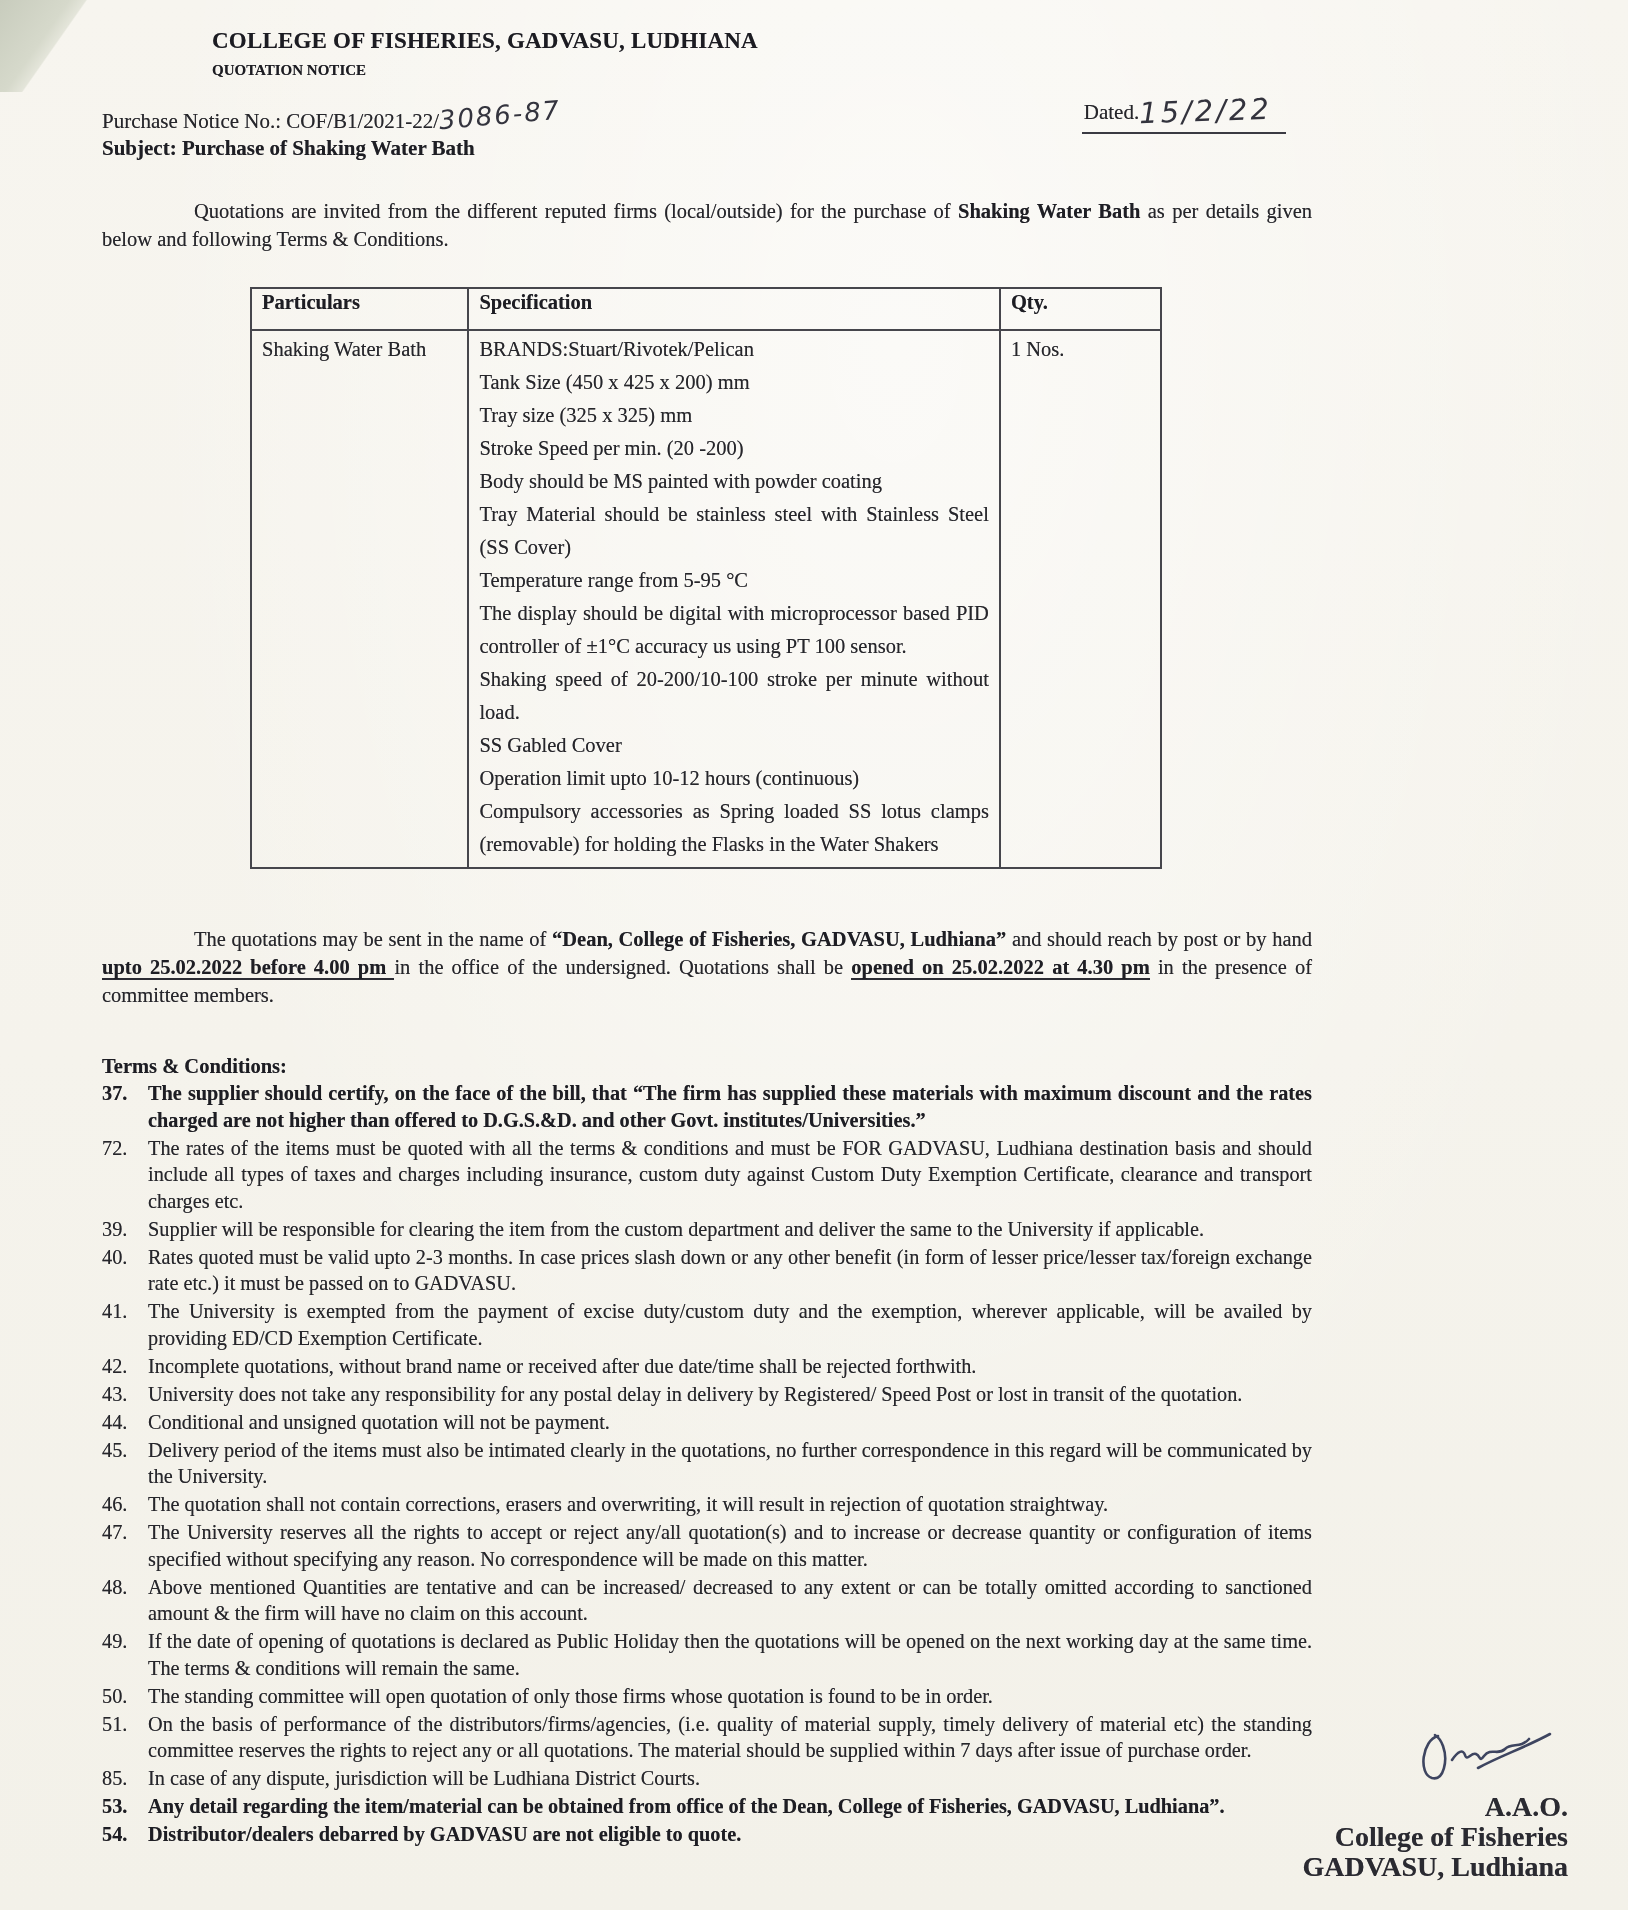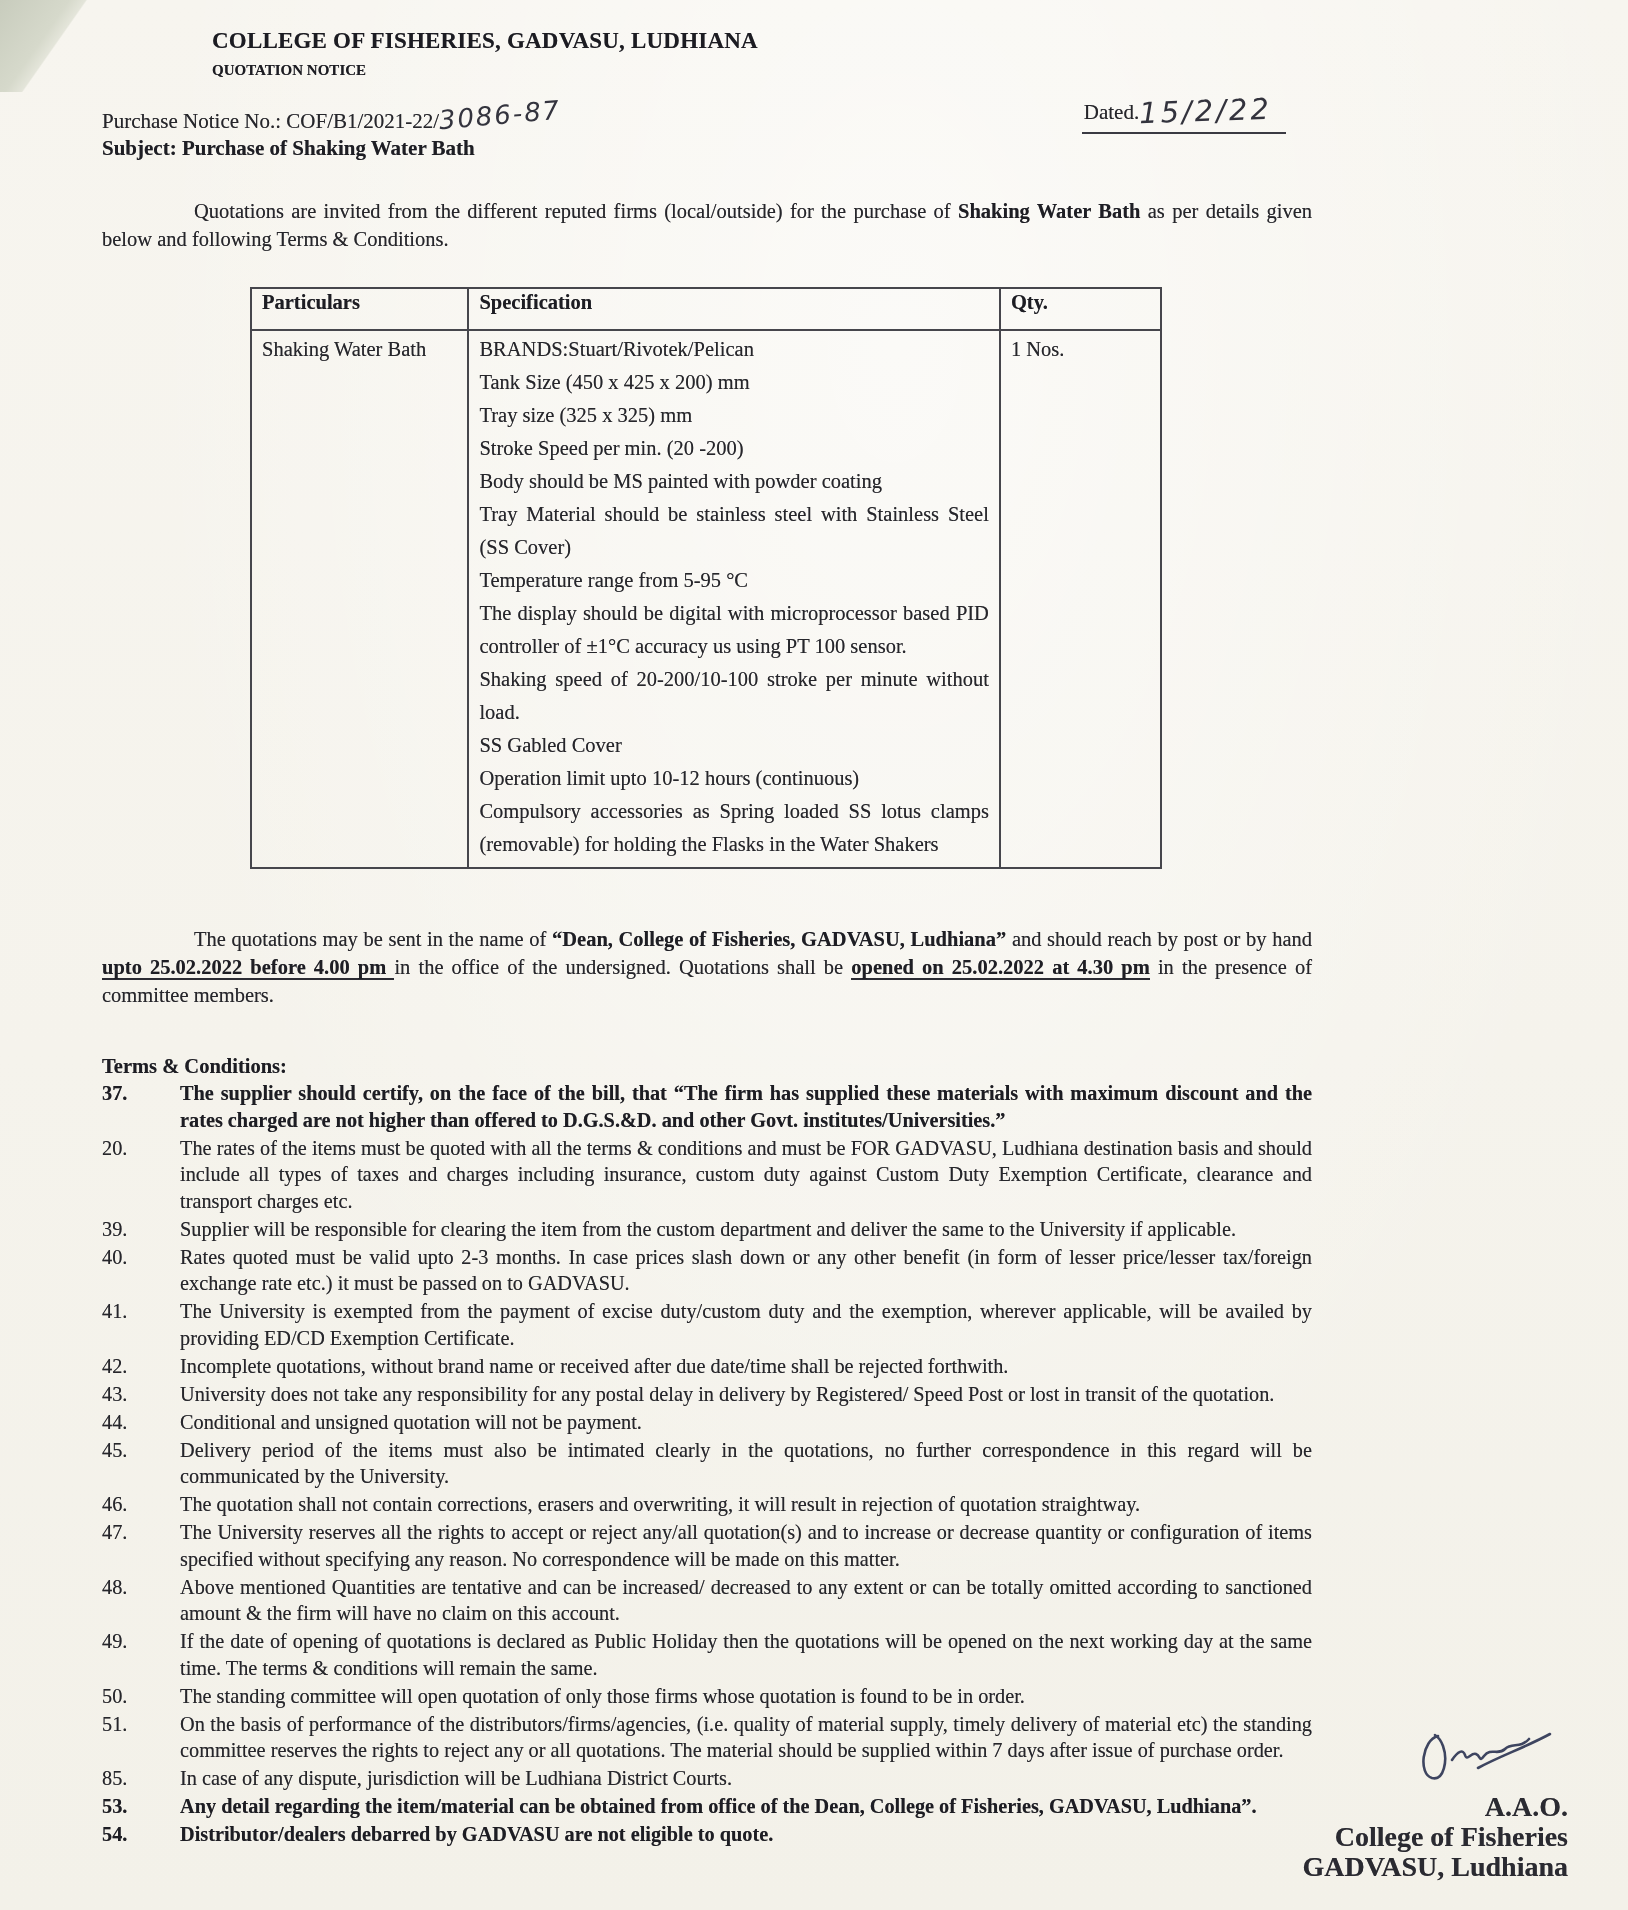--- a/index.html
+++ b/index.html
@@ -68,21 +68,21 @@
   }
   .doc-table th{font-weight:bold;color:#1d1d23;height:32px;}
   .col-part{width:216px;}
   .col-spec{width:528px;}
   .col-qty{width:160px;}
   .spec-line{line-height:33px;text-align:justify;}
   .cell-top{line-height:33px;}
   
   .terms-heading{font-weight:bold;font-size:20.5px;margin-top:46px;color:#1d1d23;}
   .terms-list{margin-top:2px;}
-  .term-row{display:flex;font-size:20.3px;line-height:26.5px;margin-top:1.5px;gap:32px;}
+  .term-row{display:flex;font-size:20.3px;line-height:26.5px;margin-top:1.5px;}
   .term-num{width:46px;flex:0 0 46px;}
   .term-text{flex:1;text-align:justify;}
   .term-text.bold,.term-num.bold{font-weight:bold;color:#1d1d23;}
   
   .sign-block{
     position:absolute;right:60px;bottom:28px;
     text-align:right;font-size:28px;line-height:30px;color:#2a2a31;font-weight:bold;
   }
   .sign-scribble{display:block;margin:0 10px 2px auto;}
 </style>
@@ -152,21 +152,21 @@
   </div>
 
   <div class="terms-heading">Terms &amp; Conditions:</div>
 
   <div class="terms-list">
     <div class="term-row">
       <span class="term-num bold">37.</span>
       <span class="term-text bold">The supplier should certify, on the face of the bill, that “The firm has supplied these materials with maximum discount and the rates charged are not higher than offered to D.G.S.&amp;D. and other Govt. institutes/Universities.”</span>
     </div>
     <div class="term-row">
-      <span class="term-num">20.</span>
+      <span class="term-num">72.</span>
       <span class="term-text">The rates of the items must be quoted with all the terms &amp; conditions and must be FOR GADVASU, Ludhiana destination basis and should include all types of taxes and charges including insurance, custom duty against Custom Duty Exemption Certificate, clearance and transport charges etc.</span>
     </div>
     <div class="term-row">
       <span class="term-num">39.</span>
       <span class="term-text">Supplier will be responsible for clearing the item from the custom department and deliver the same to the University if applicable.</span>
     </div>
     <div class="term-row">
       <span class="term-num">40.</span>
       <span class="term-text">Rates quoted must be valid upto 2-3 months. In case prices slash down or any other benefit (in form of lesser price/lesser tax/foreign exchange rate etc.) it must be passed on to GADVASU.</span>
     </div>

